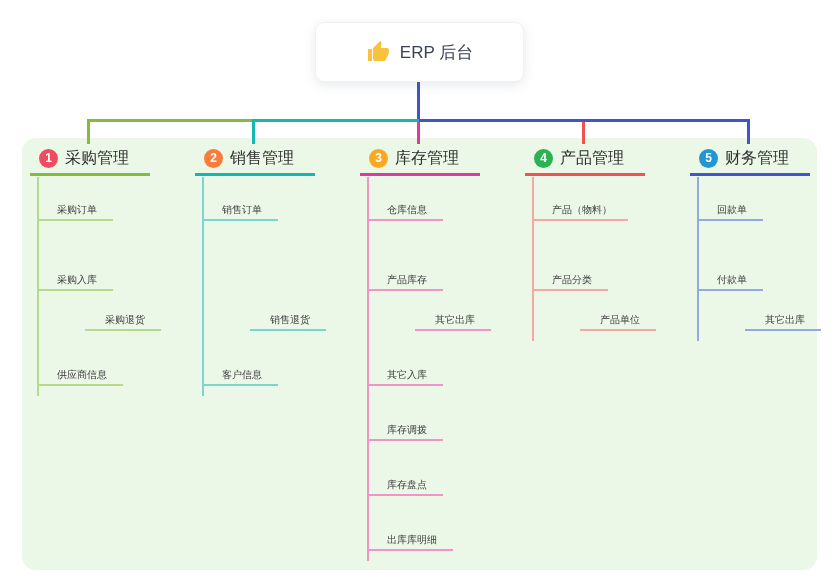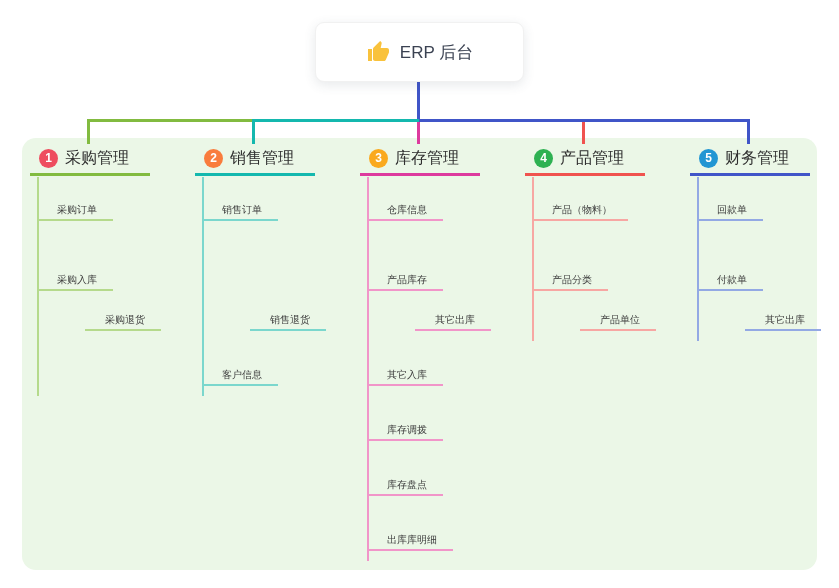--- a/index.html
+++ b/index.html
@@ -112,20 +112,21 @@
   <div class="vline vl3"></div>
   <div class="vline vl4"></div>
 
   <div class="branch-header bh0">
     <span class="badge bg0">1</span>
     <span>采购管理</span>
   </div>
   <div class="child c0 r0">采购订单</div>
   <div class="child c0 r1">采购入库</div>
   <div class="child c0 r2">采购退货</div>
+  <div class="child c0 r3">供应商信息</div>
 
   <div class="branch-header bh1">
     <span class="badge bg1">2</span>
     <span>销售管理</span>
   </div>
   <div class="child c1 r0">销售订单</div>
   <div class="child c1 r2">销售退货</div>
   <div class="child c1 r3">客户信息</div>
 
   <div class="branch-header bh2">

